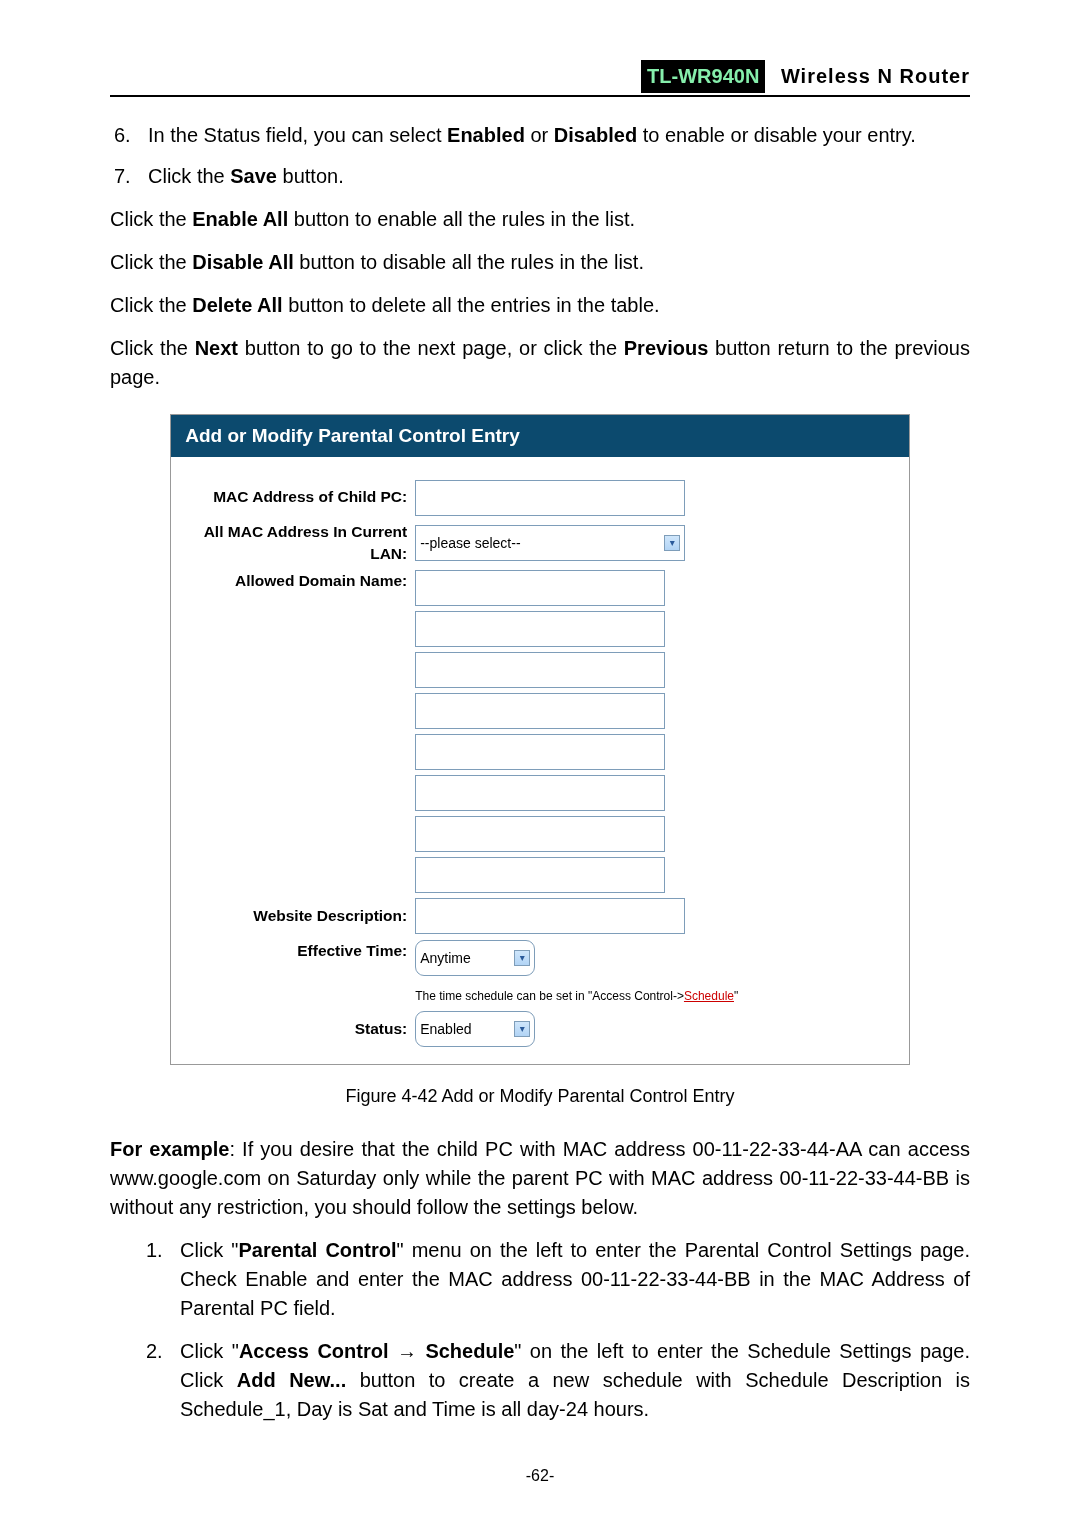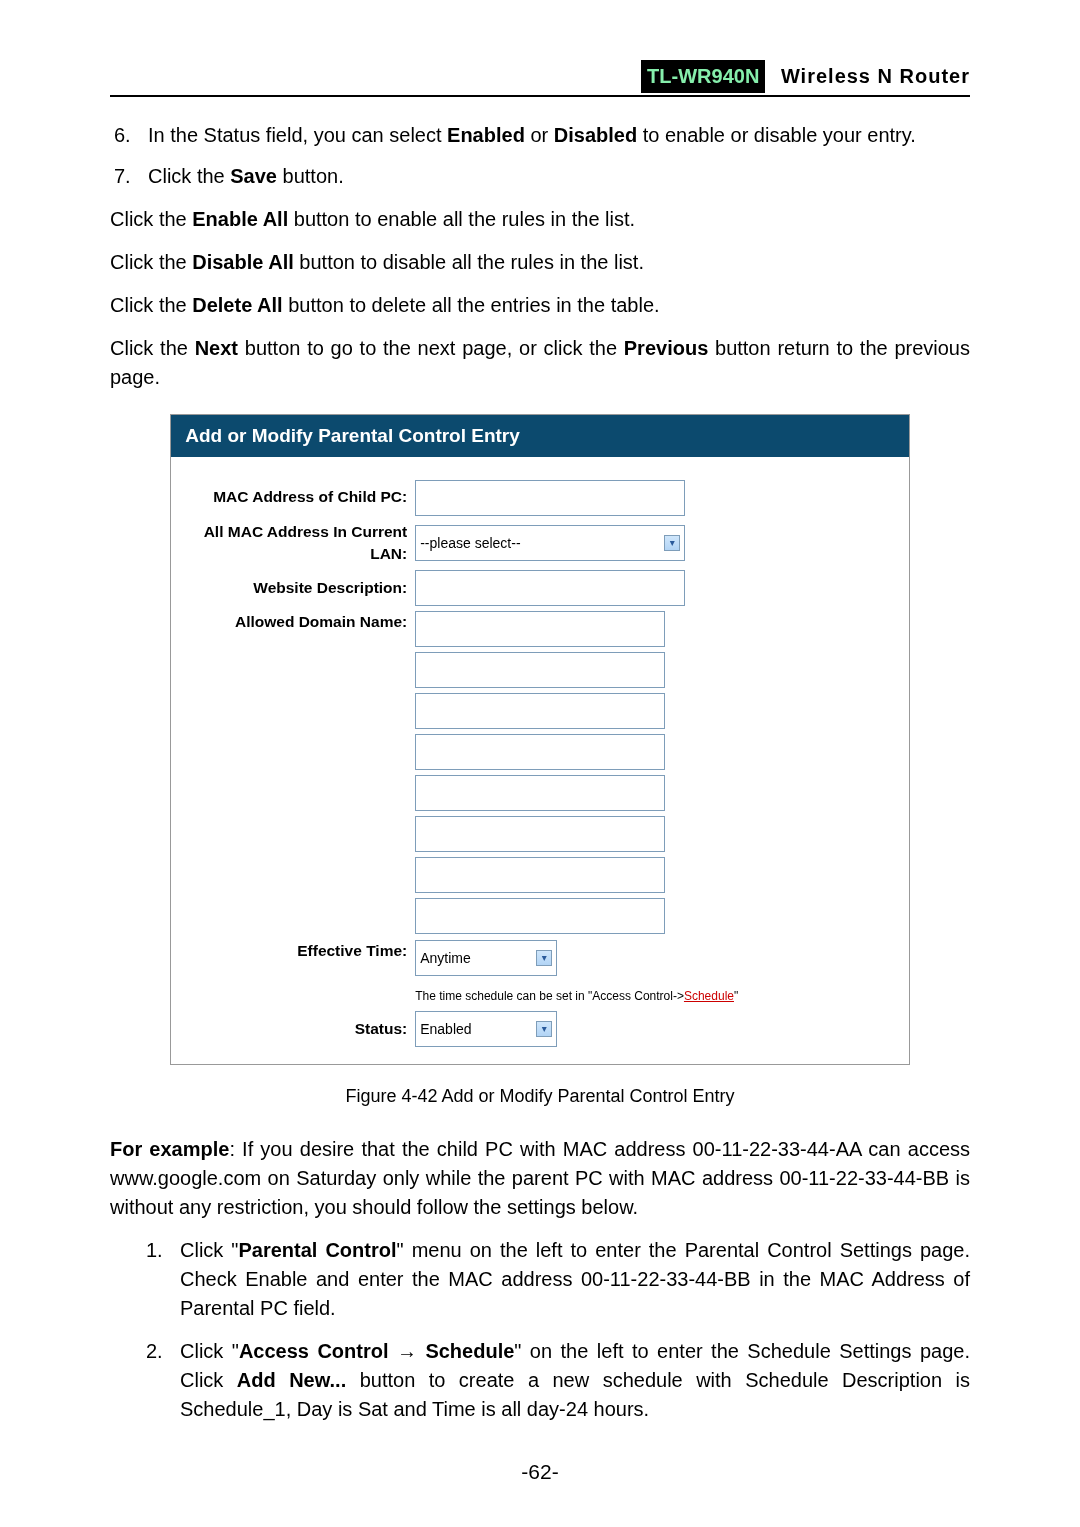--- a/index.html
+++ b/index.html
@@ -89,21 +89,21 @@
   }
   .text-input.w1 { width: 270px; }
   .text-input.w2 { width: 250px; }
   .select-box {
     display: inline-flex;
     align-items: center;
     justify-content: space-between;
     min-width: 120px;
   }
   .select-box.sw1 { width: 270px; }
-  .select-box.sw2 { width: 142px; }
+  .select-box.sw2 { width: 120px; border-radius: 9px; }
   .select-arrow {
     background: linear-gradient(#cfe6fb, #b2d4f5);
     border: 1px solid #7e9db9;
     width: 16px;
     height: 16px;
     display: inline-flex;
     align-items: center;
     justify-content: center;
     font-size: 10px;
     color: #2a5a9a;
@@ -124,21 +124,21 @@
     font-size: 15px;
     margin-right: 20px;
   }
   .fig-caption {
     text-align: center;
     font-size: 18px;
     margin: 18px 0 26px 0;
   }
   .page-num {
     text-align: center;
-    font-size: 21px;
+    font-size: 16px;
     position: absolute;
     bottom: 40px;
     left: 0; right: 0;
   }
   b { font-weight: bold; }
 </style>
 </head>
 <body>
 
 <div class="header">
@@ -186,39 +186,39 @@
     <div class="form-row">
       <div class="form-label">All MAC Address In Current LAN:</div>
       <div class="form-control-col">
         <div class="select-box sw1">
           <span>--please select--</span>
           <span class="select-arrow">▾</span>
         </div>
       </div>
     </div>
 
-    <div class="form-row">
-      <div class="form-label">Website Description:</div>
-      <div class="form-control-col">
-          <div class="text-input w1"></div>
-        </div>
-    </div>
-
     <div class="form-row top-align">
       <div class="form-label">Allowed Domain Name:</div>
       <div class="form-control-col stack">
         <div class="text-input w2"></div>
         <div class="text-input w2"></div>
         <div class="text-input w2"></div>
         <div class="text-input w2"></div>
         <div class="text-input w2"></div>
         <div class="text-input w2"></div>
         <div class="text-input w2"></div>
         <div class="text-input w2"></div>
       </div>
+    </div>
+
+    <div class="form-row">
+      <div class="form-label">Website Description:</div>
+      <div class="form-control-col">
+          <div class="text-input w1"></div>
+        </div>
     </div>
 
     <div class="form-row top-align" style="margin-top:6px;">
       <div class="form-label">Effective Time:</div>
       <div class="form-control-col">
         <div class="select-box sw2">
           <span>Anytime</span>
           <span class="select-arrow">▾</span>
         </div>
         <div class="helper">

